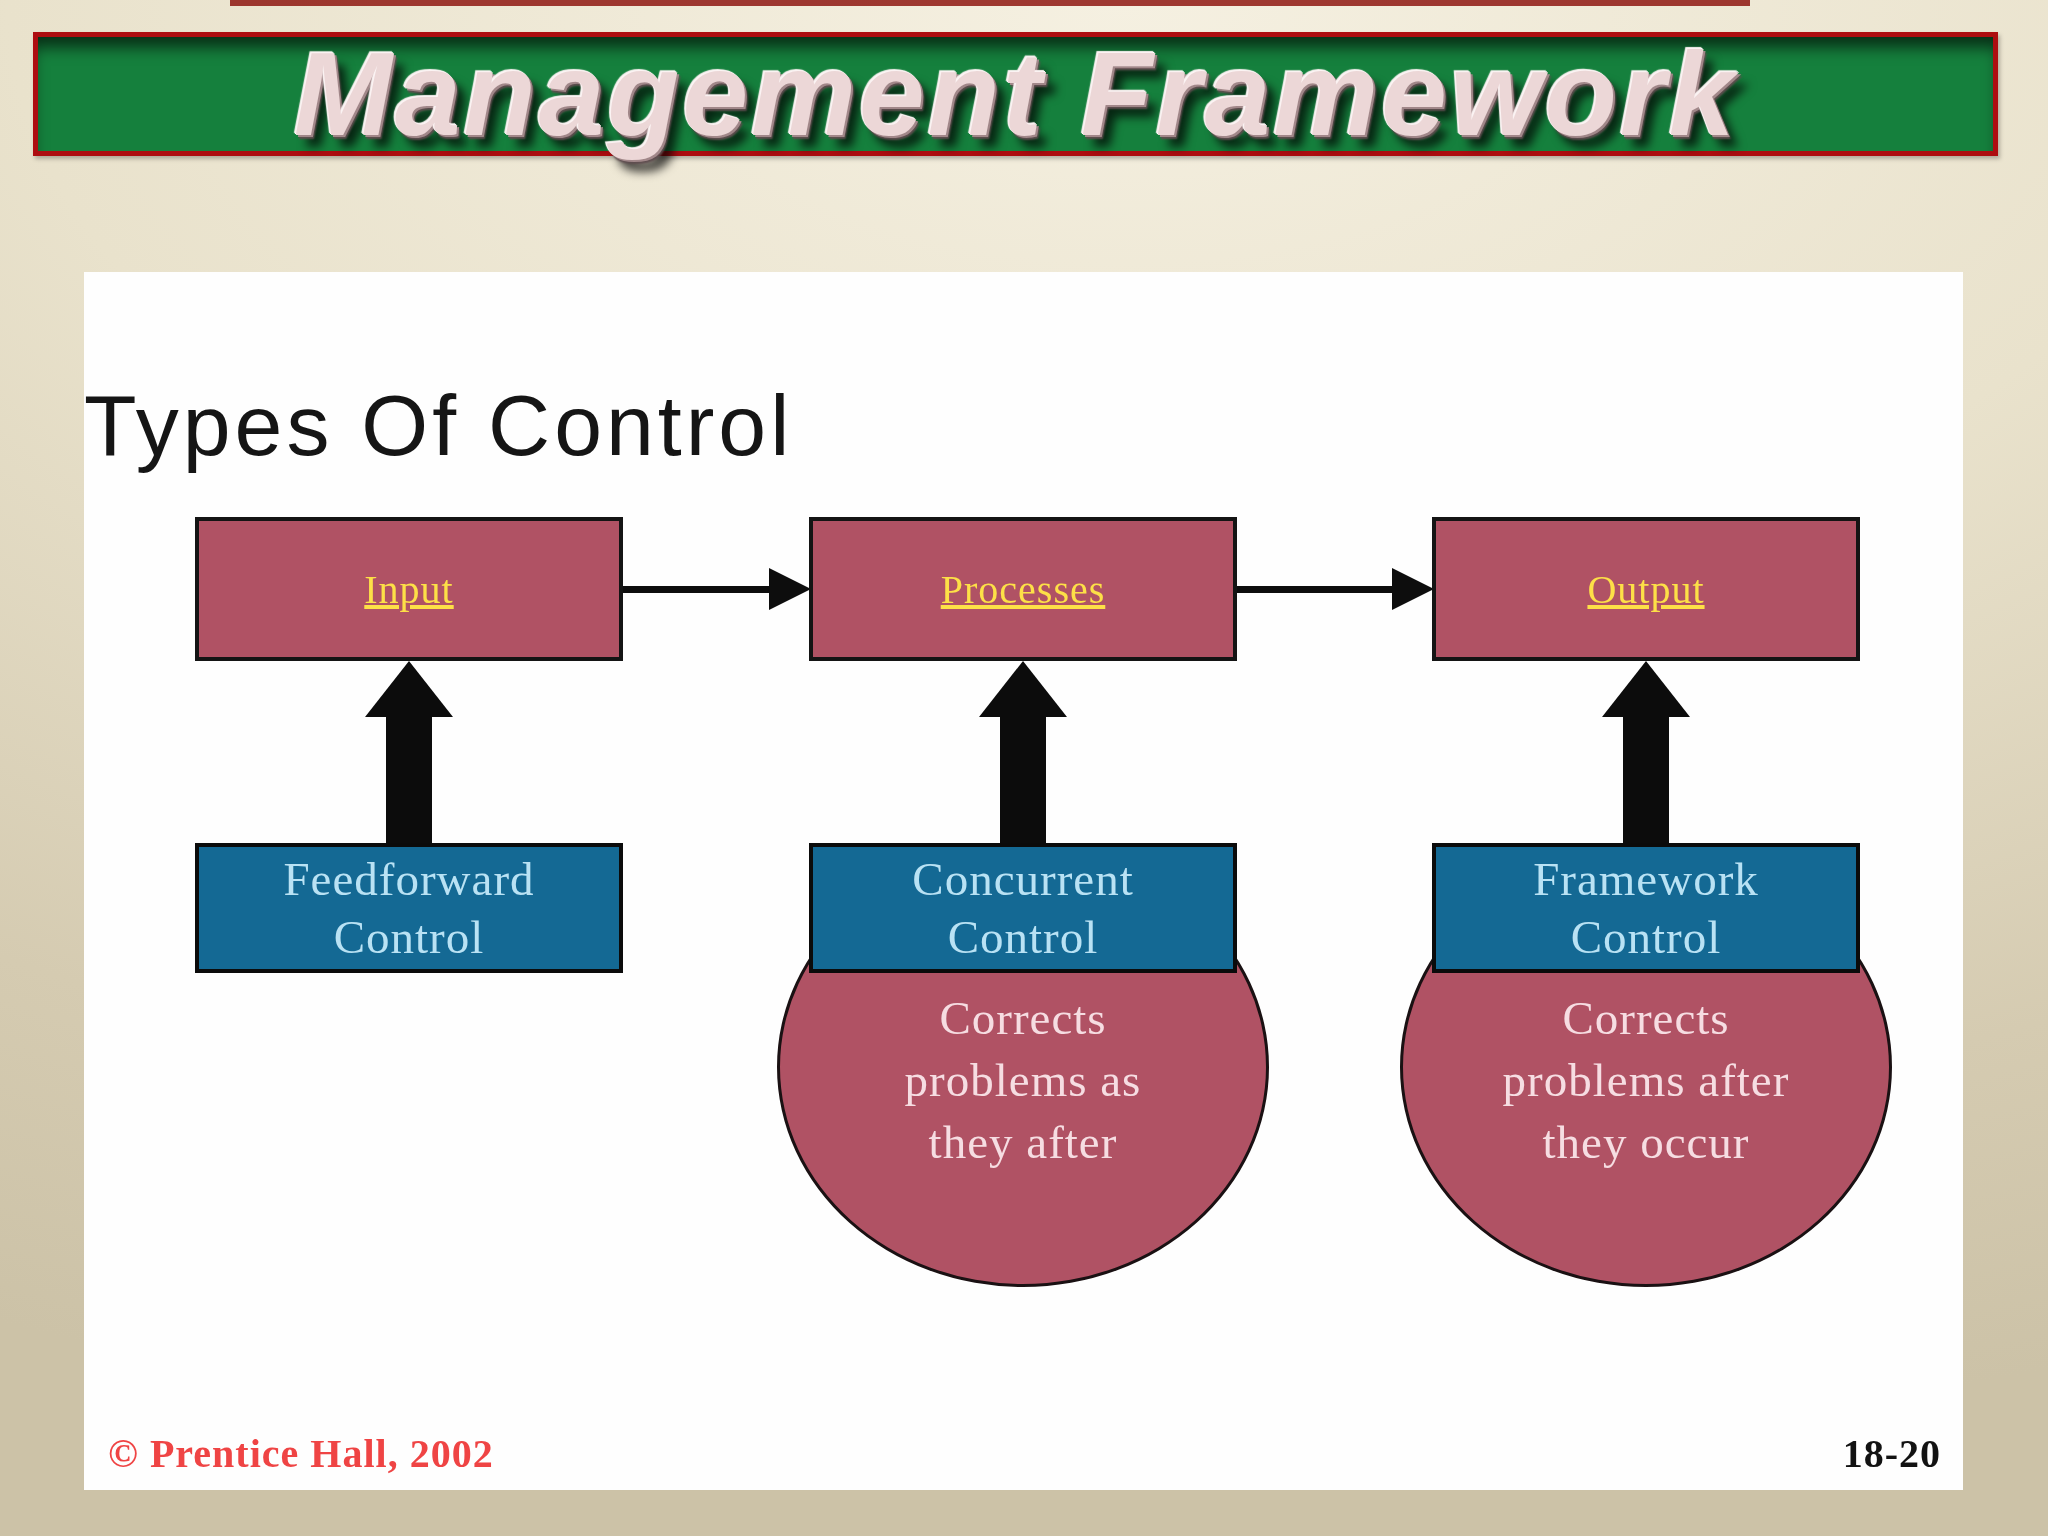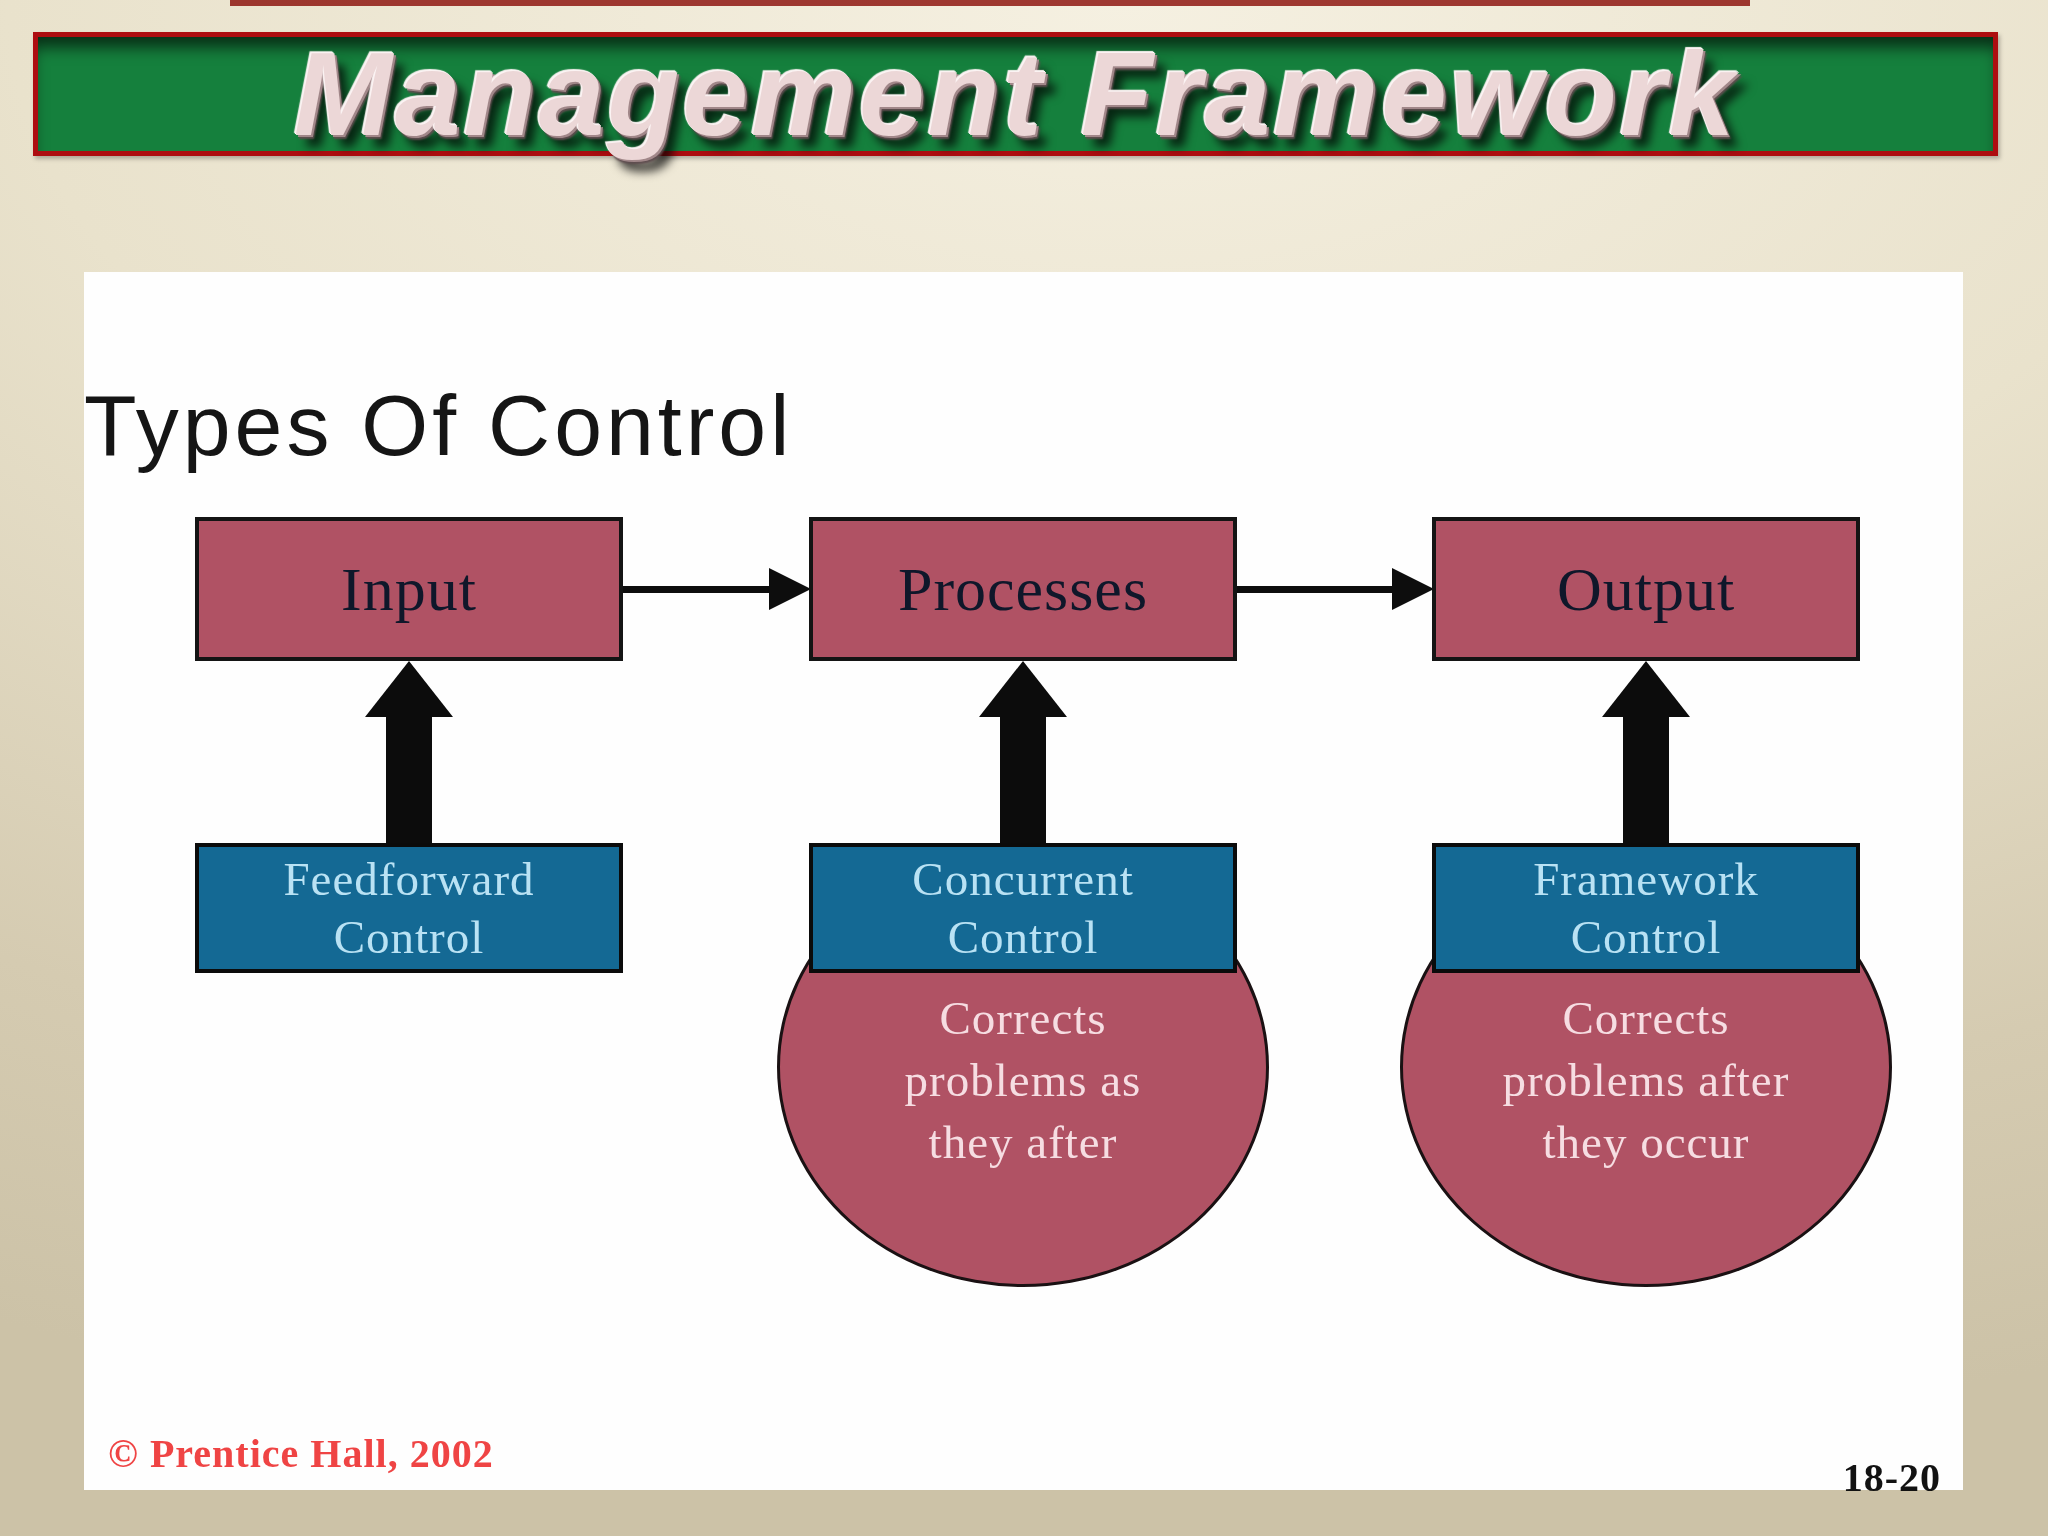--- a/index.html
+++ b/index.html
@@ -45,21 +45,21 @@
   }
 
   
   .stage-box{
     position:absolute;top:245px;width:428px;height:144px;box-sizing:border-box;
     background:#b05264;border:4px solid #141414;
     display:flex;align-items:center;justify-content:center;
     z-index:3;
   }
   .stage-label{
-    font-size:62px;color:#0f172a;letter-spacing:1px;
+    font-size:40px;color:#fde047;letter-spacing:1px;text-decoration:underline;
   }
   .stage-input{left:111px;}
   .stage-processes{left:725px;}
   .stage-output{left:1348px;}
 
   
   .flow-arrow{
     position:absolute;top:296px;height:42px;display:flex;align-items:center;z-index:2;
   }
   .flow-arrow .line{height:7px;background:#0d0d0d;flex:1;}
@@ -114,21 +114,21 @@
   .control-2{left:725px;}
   .control-3{left:1348px;}
 
   
   .footer-copyright{
     position:absolute;left:24px;top:1158px;
     font-size:40px;font-weight:bold;color:#ef4444;letter-spacing:1px;
   }
   .footer-page{
     position:absolute;right:22px;top:1158px;
-    font-size:40px;font-weight:bold;color:#121212;letter-spacing:1px;margin-top:24px;
+    font-size:40px;font-weight:bold;color:#121212;letter-spacing:1px;
   }
 </style>
 </head>
 <body>
 
 <div class="top-artifact"></div>
 
 <div class="header-bar">
   <div class="header-title">Management Framework</div>
 </div>

